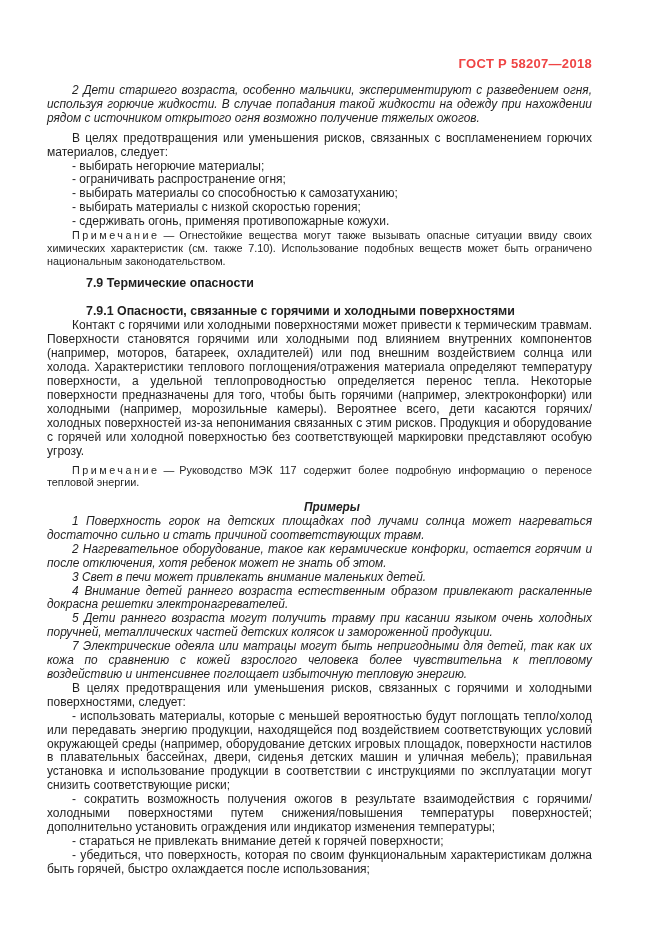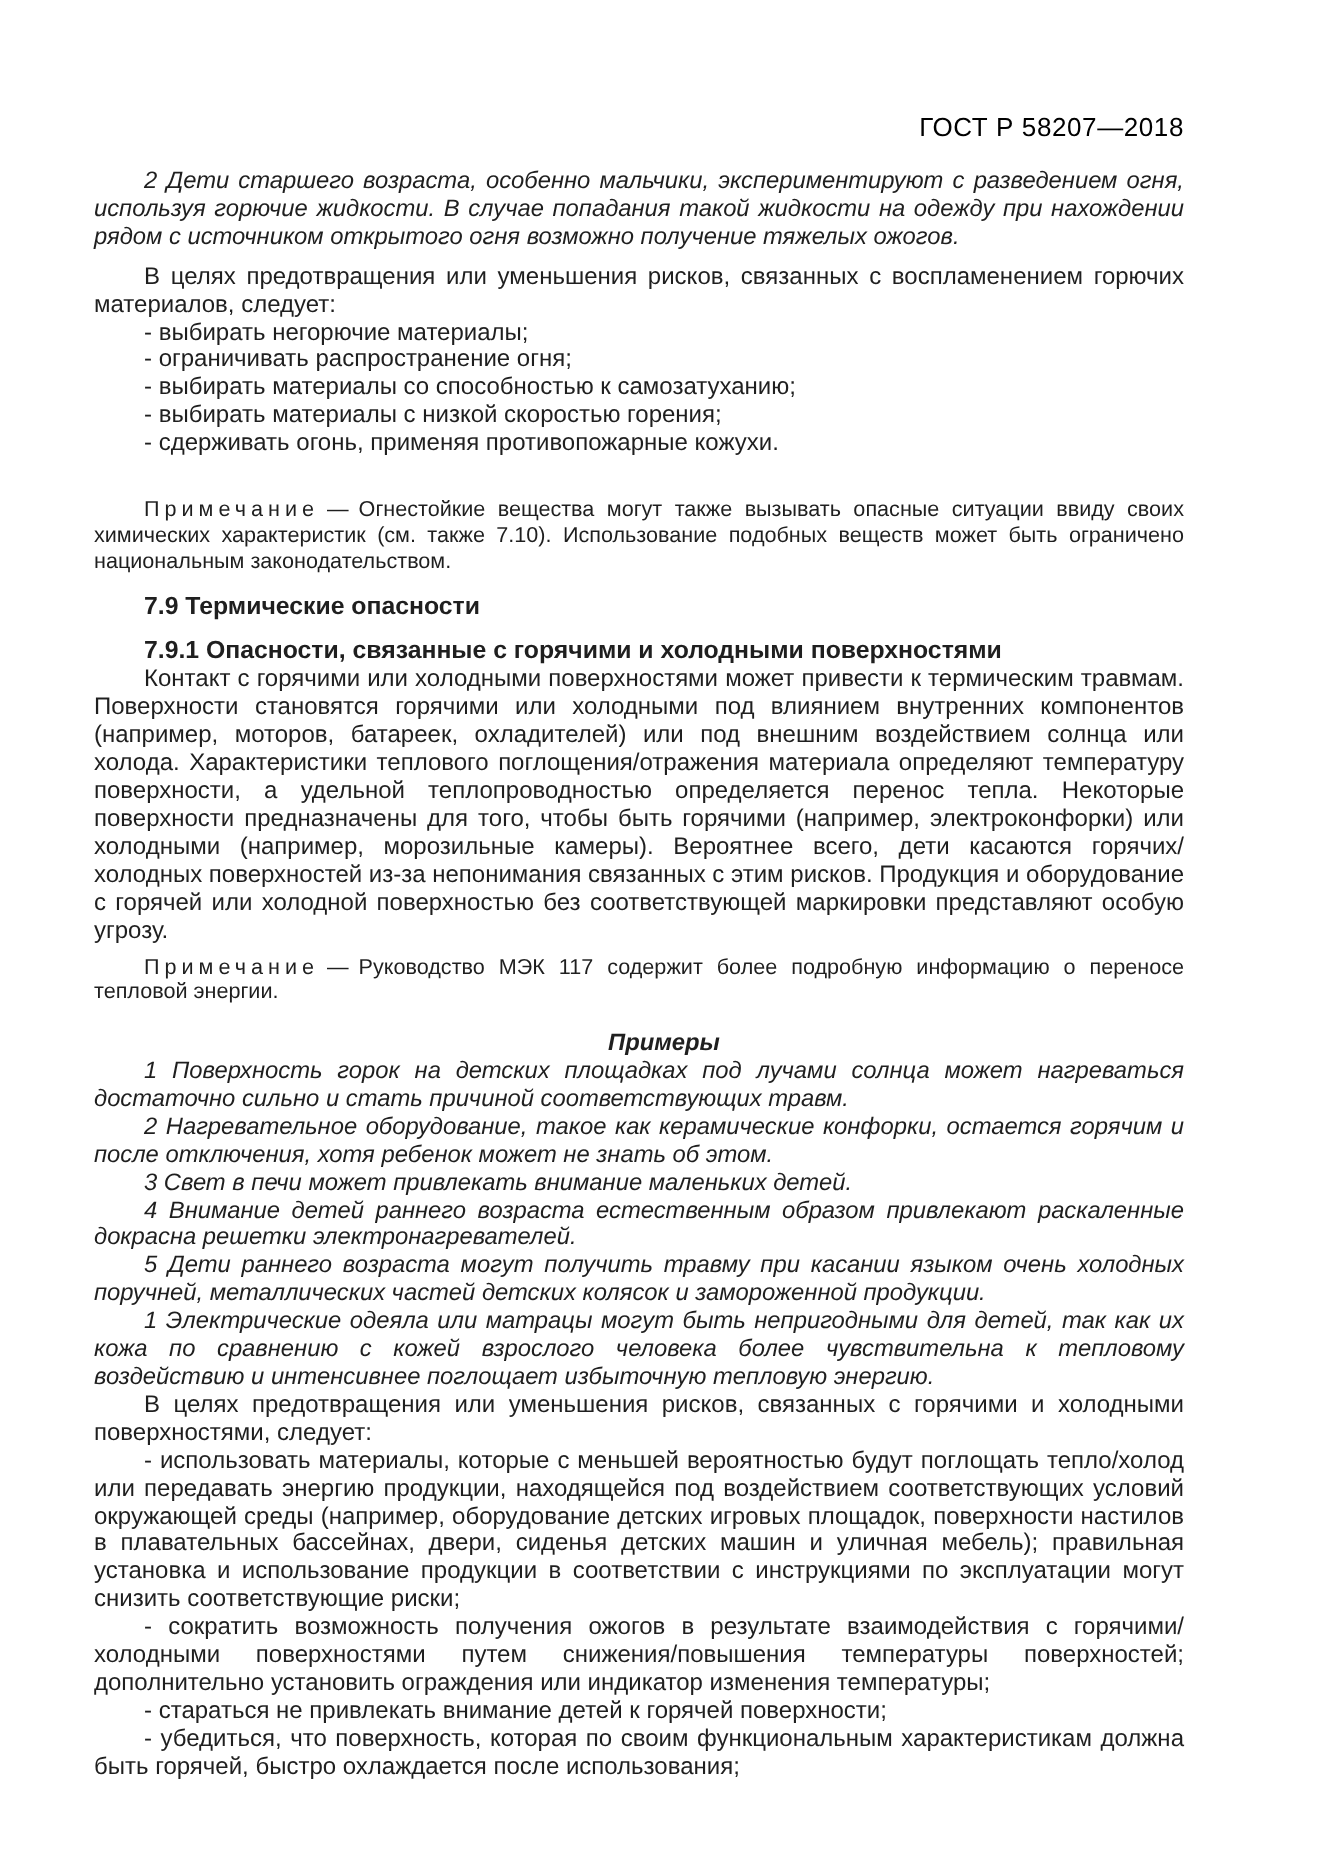--- a/index.html
+++ b/index.html
@@ -15,56 +15,56 @@
     overflow: hidden;
     font-family: "Liberation Sans", sans-serif;
     color: #1f1f1f;
     box-sizing: border-box;
   }
   .content {
     padding: 57px 69px 0 47px; 
   }
   .doc-code {
     text-align: right;
-    font-weight: normal;
+    font-weight: bold;
     font-size: 13px;
     line-height: 14px;
     letter-spacing: 0.3px;
     margin: 0 0 13px 0;
-    color: #000000;
+    color: #ef4444;
   }
   p {
     margin: 0;
     font-size: 12px;
     line-height: 13.9px;
     text-align: justify;
     text-indent: 25px;
     hyphens: auto;
     -webkit-hyphens: auto;
   }
   .gap-sm { margin-top: 6px; }
   .ital {
     font-style: italic;
     font-weight: normal;
     font-size: 11.9px;
   }
   .note {
     font-size: 10.8px;
     line-height: 12.8px;
-    margin-top: 20px;
+    margin-top: 0;
   }
   .note-label { letter-spacing: 2.5px; }
   .note-dash { margin: 0 5px 0 4px; }
   .heading {
     font-weight: bold;
     font-size: 12.4px;
     line-height: 14px;
     text-align: left;
     text-indent: 25px;
-    margin: 0;
+    margin: 14px;
   }
   .h-79 { margin-top: 9px; }
   .h-791 { margin-top: 8px; margin-bottom: 1px; }
   .note-above-examples { margin-top: 5px; }
   .examples-title {
     font-weight: bold;
     font-style: italic;
     font-size: 11.9px;
     line-height: 13.9px;
     text-indent: 25px;
@@ -101,21 +101,21 @@
 
     <p class="note note-above-examples"><span class="note-label">Примечание</span><span class="note-dash">—</span><span>Руководство МЭК 117 содержит более подробную информацию о переносе тепловой энергии.</span></p>
 
     <p class="examples-title">Примеры</p>
 
     <p class="ital">1 Поверхность горок на детских площадках под лучами солнца может нагреваться достаточно сильно и стать причиной соответствующих травм.</p>
     <p class="ital">2 Нагревательное оборудование, такое как керамические конфорки, остается горячим и после отключения, хотя ребенок может не знать об этом.</p>
     <p class="ital">3 Свет в печи может привлекать внимание маленьких детей.</p>
     <p class="ital">4 Внимание детей раннего возраста естественным образом привлекают раскаленные докрасна решетки электронагревателей.</p>
     <p class="ital">5 Дети раннего возраста могут получить травму при касании языком очень холодных поручней, металлических частей детских колясок и замороженной продукции.</p>
-    <p class="ital">1 Электрические одеяла или матрацы могут быть непригодными для детей, так как их кожа по сравнению с кожей взрослого человека более чувствительна к тепловому воздействию и интенсивнее поглощает избыточную тепловую энергию.</p>
+    <p class="ital">7 Электрические одеяла или матрацы могут быть непригодными для детей, так как их кожа по сравнению с кожей взрослого человека более чувствительна к тепловому воздействию и интенсивнее поглощает избыточную тепловую энергию.</p>
 
     <p class="measures-intro-thermal">В целях предотвращения или уменьшения рисков, связанных с горячими и холодными поверхностями, следует:</p>
 
     <p>- использовать материалы, которые с меньшей вероятностью будут поглощать тепло/холод или передавать энергию продукции, находящейся под воздействием соответствующих условий окружающей среды (например, оборудование детских игровых площадок, поверхности настилов в плавательных бассейнах, двери, сиденья детских машин и уличная мебель); правильная установка и использование продукции в соответствии с инструкциями по эксплуатации могут снизить соответствующие риски;</p>
     <p>- сократить возможность получения ожогов в результате взаимодействия с горячими/холодными поверхностями путем снижения/повышения температуры поверхностей; дополнительно установить ограждения или индикатор изменения температуры;</p>
     <p>- стараться не привлекать внимание детей к горячей поверхности;</p>
     <p>- убедиться, что поверхность, которая по своим функциональным характеристикам должна быть горячей, быстро охлаждается после использования;</p>
 
   </div>
 </div>

